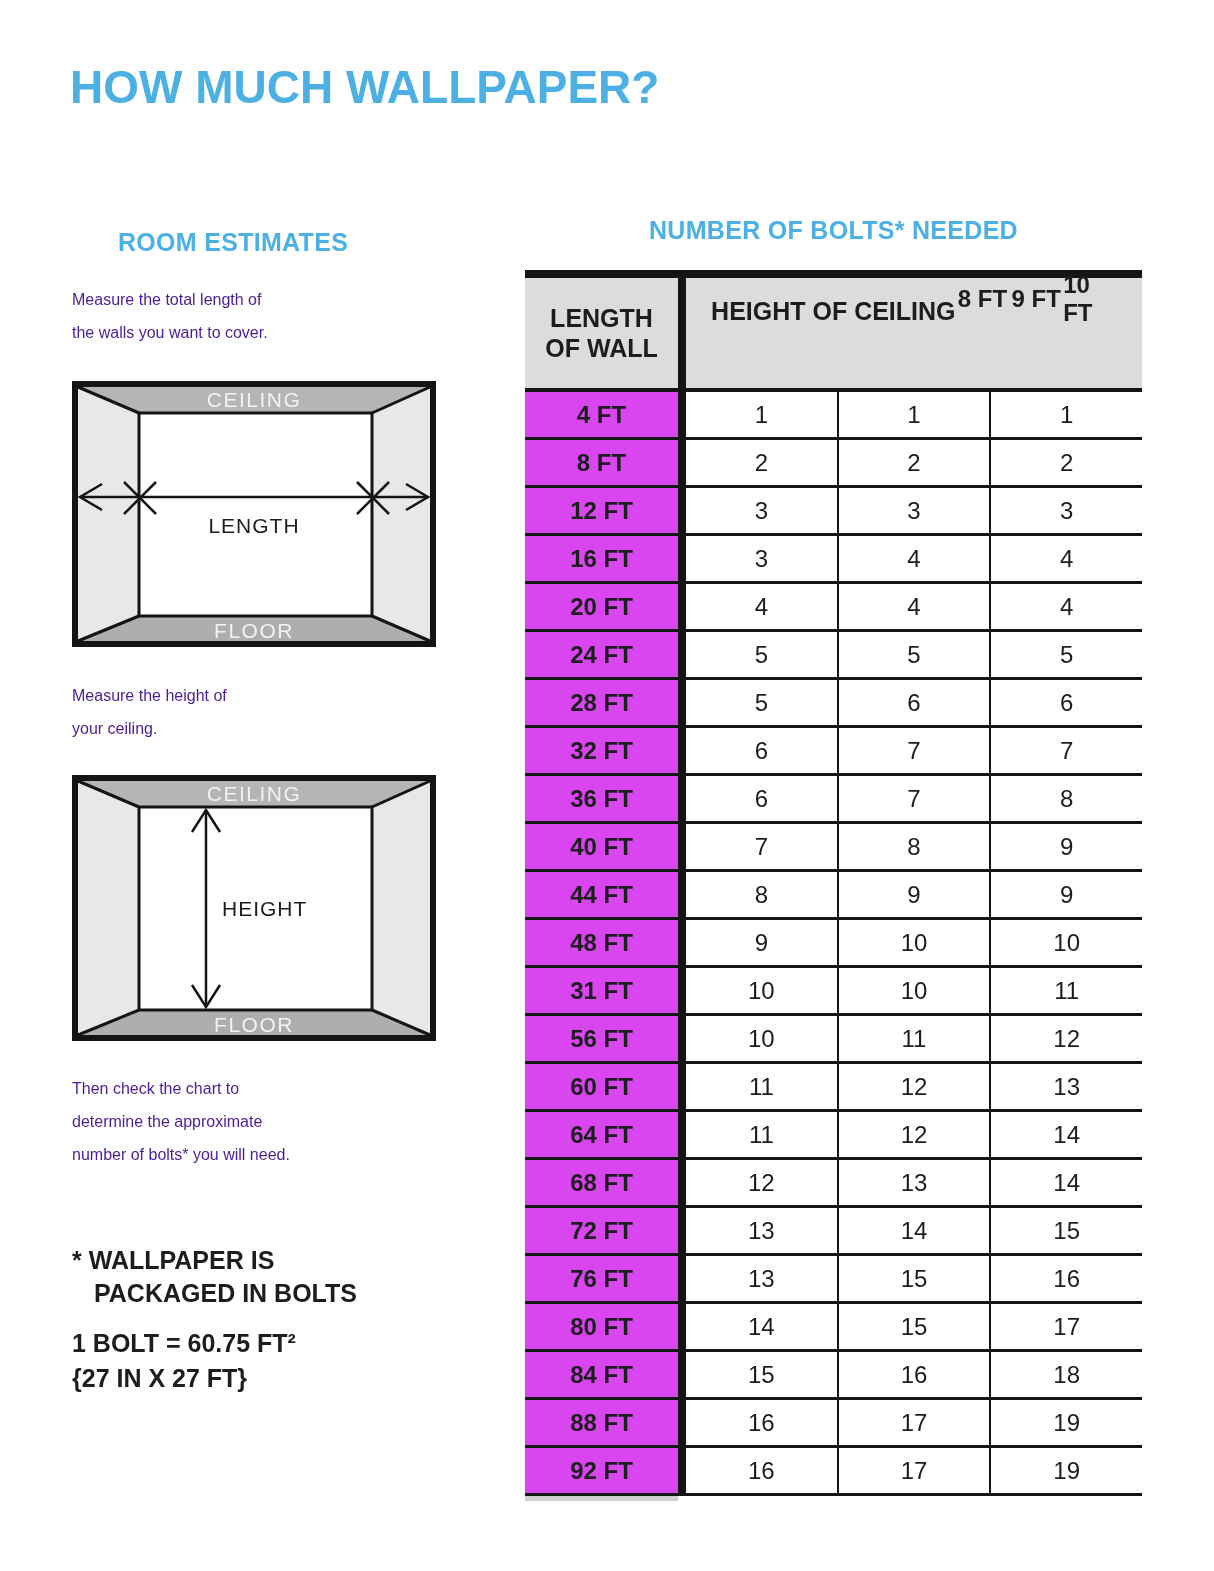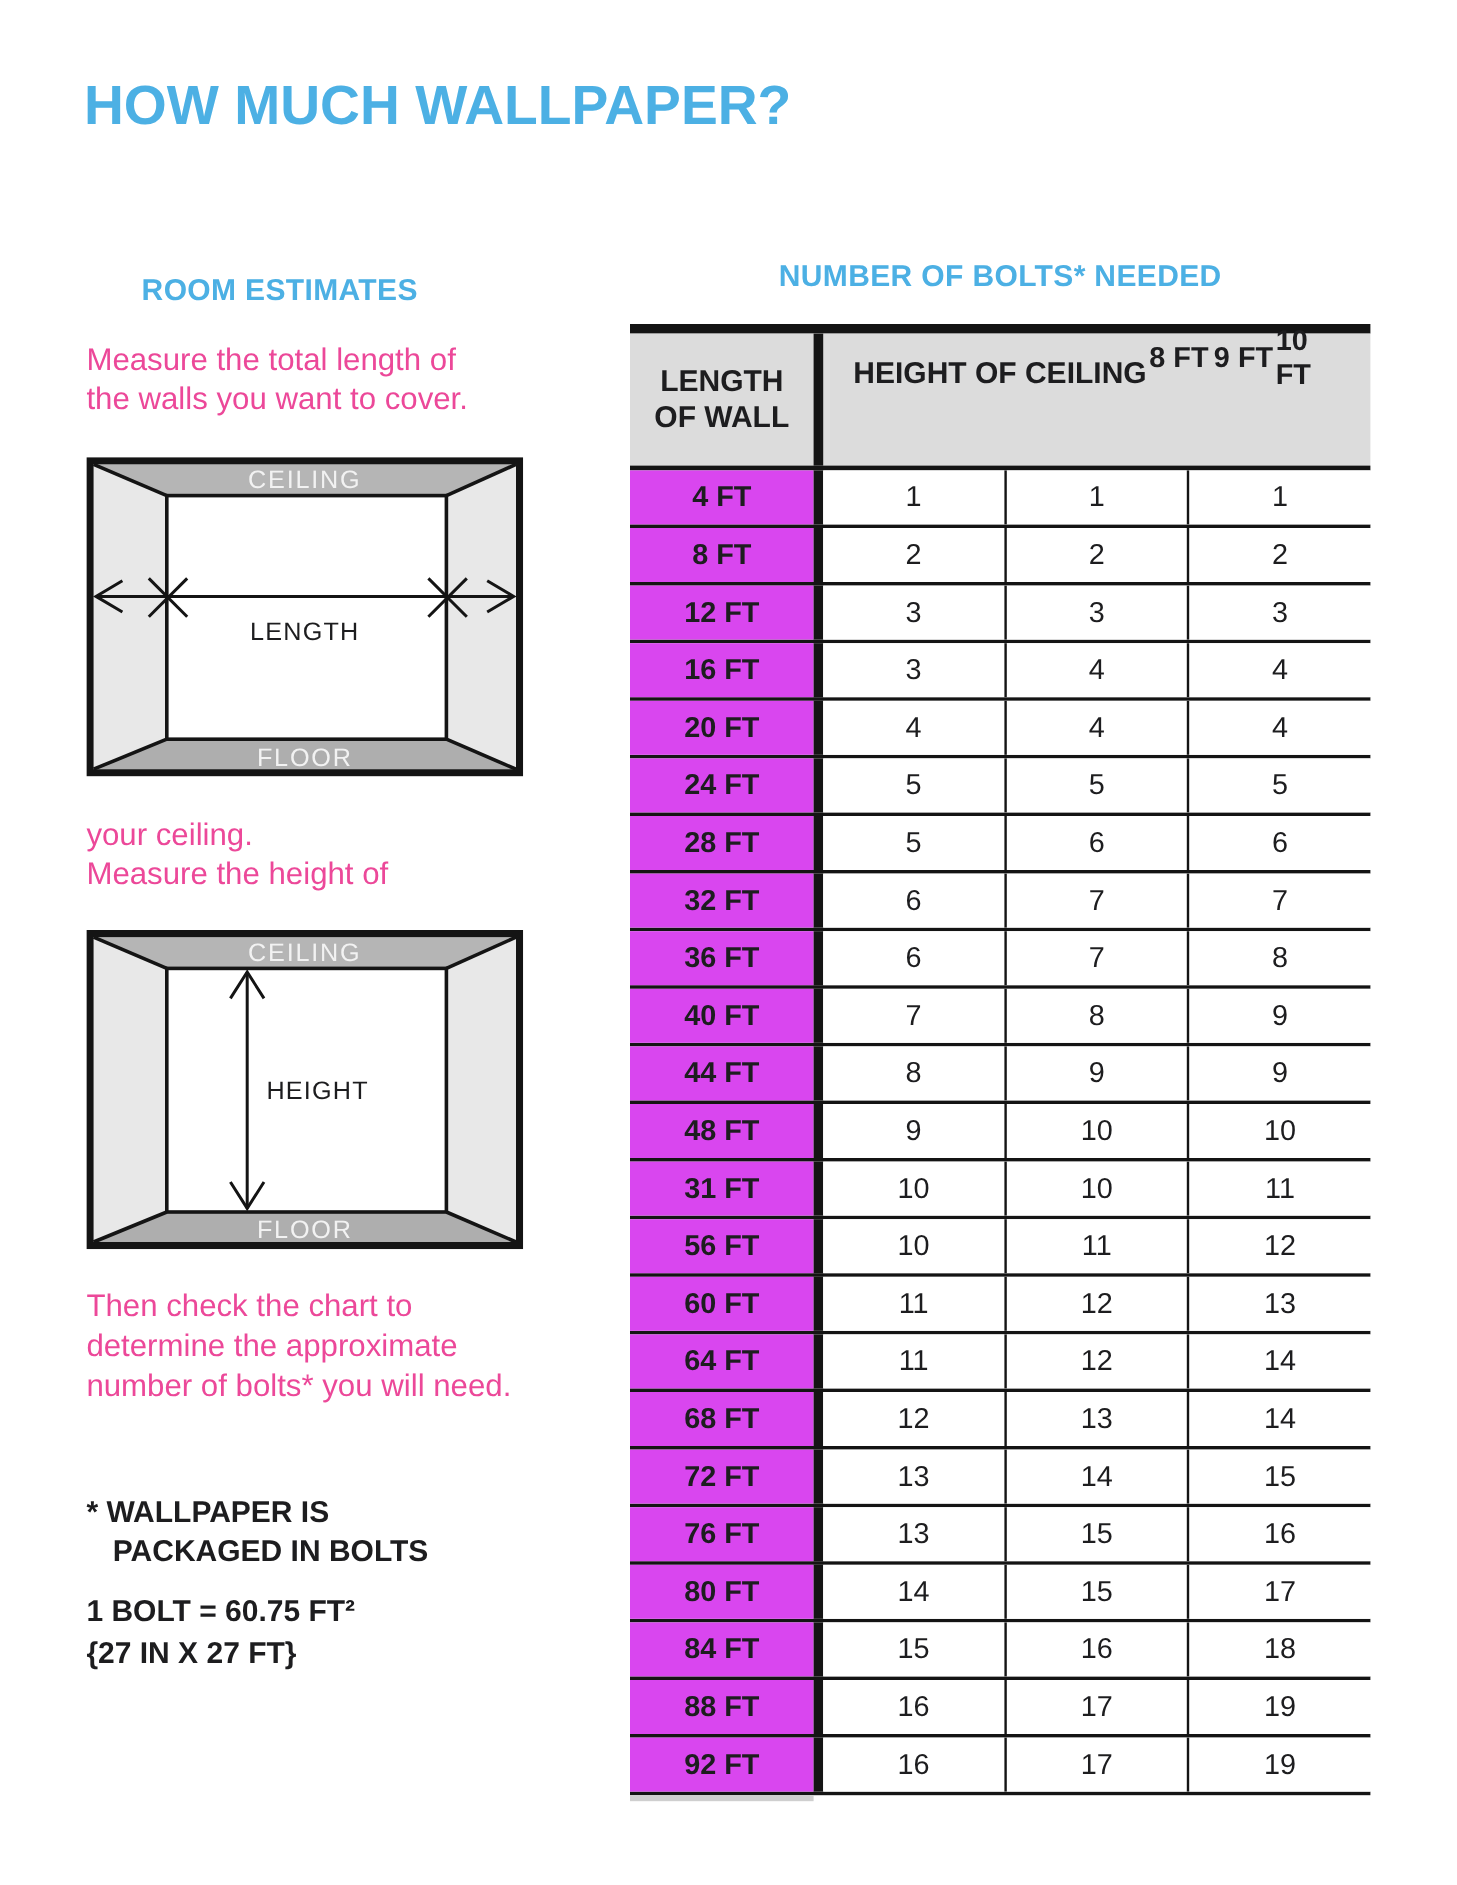--- a/index.html
+++ b/index.html
@@ -14,21 +14,21 @@
     left:70px; top:60px; font-size:46px; font-weight:bold;
     color:#4cb0e4; letter-spacing:0px; white-space:nowrap;
   }
   .section-title {
     font-size:25px; font-weight:bold; color:#4cb0e4; letter-spacing:0.3px;
   }
   #room-estimates-title { left:72px; top:228px;margin-left:46px; }
   #bolts-title { left:525px; top:216px; width:617px; text-align:center; }
 
   
-  .para { font-size:26px; line-height:33px; color:#ec4899; }
+  .para { font-size:16px; line-height:33px; color:#4c1d95; }
   #para-length { left:72px; top:283px; }
   #para-height { left:72px; top:679px; }
   #para-chart  { left:72px; top:1072px; }
 
   .footnote { left:72px; top:1244px; font-size:25px; font-weight:bold; line-height:33px; }
   .footnote .indent { padding-left:22px; }
   .bolt-eq { left:72px; top:1326px; font-size:25px; font-weight:bold; line-height:35px; }
 
   
   #diagram-length { left:72px; top:381px; }
@@ -100,22 +100,22 @@
       <polyline points="334,103 356,116 334,129"></polyline>
       <line x1="52" y1="101" x2="84" y2="133"></line>
       <line x1="84" y1="101" x2="52" y2="133"></line>
       <line x1="285" y1="101" x2="317" y2="133"></line>
       <line x1="317" y1="101" x2="285" y2="133"></line>
     </g>
     <text x="182" y="152" text-anchor="middle" class="diag-measure">LENGTH</text>
   </svg>
 
   <div class="abs para" id="para-height">
+    <div>Measure the height of</div>
     <div>your ceiling.</div>
-    <div>Measure the height of</div>
   </div>
 
   <svg class="abs" id="diagram-height" width="364" height="266" viewBox="0 0 364 266">
     <polygon points="6,6 358,6 300,32 67,32" fill="#b5b5b5"></polygon>
     <polygon points="6,260 358,260 300,235 67,235" fill="#aeaeae"></polygon>
     <polygon points="6,6 67,32 67,235 6,260" fill="#e8e8e8"></polygon>
     <polygon points="358,6 300,32 300,235 358,260" fill="#e8e8e8"></polygon>
     <g stroke="#141414" stroke-width="3">
       <line x1="6" y1="6" x2="67" y2="32"></line>
       <line x1="358" y1="6" x2="300" y2="32"></line>

